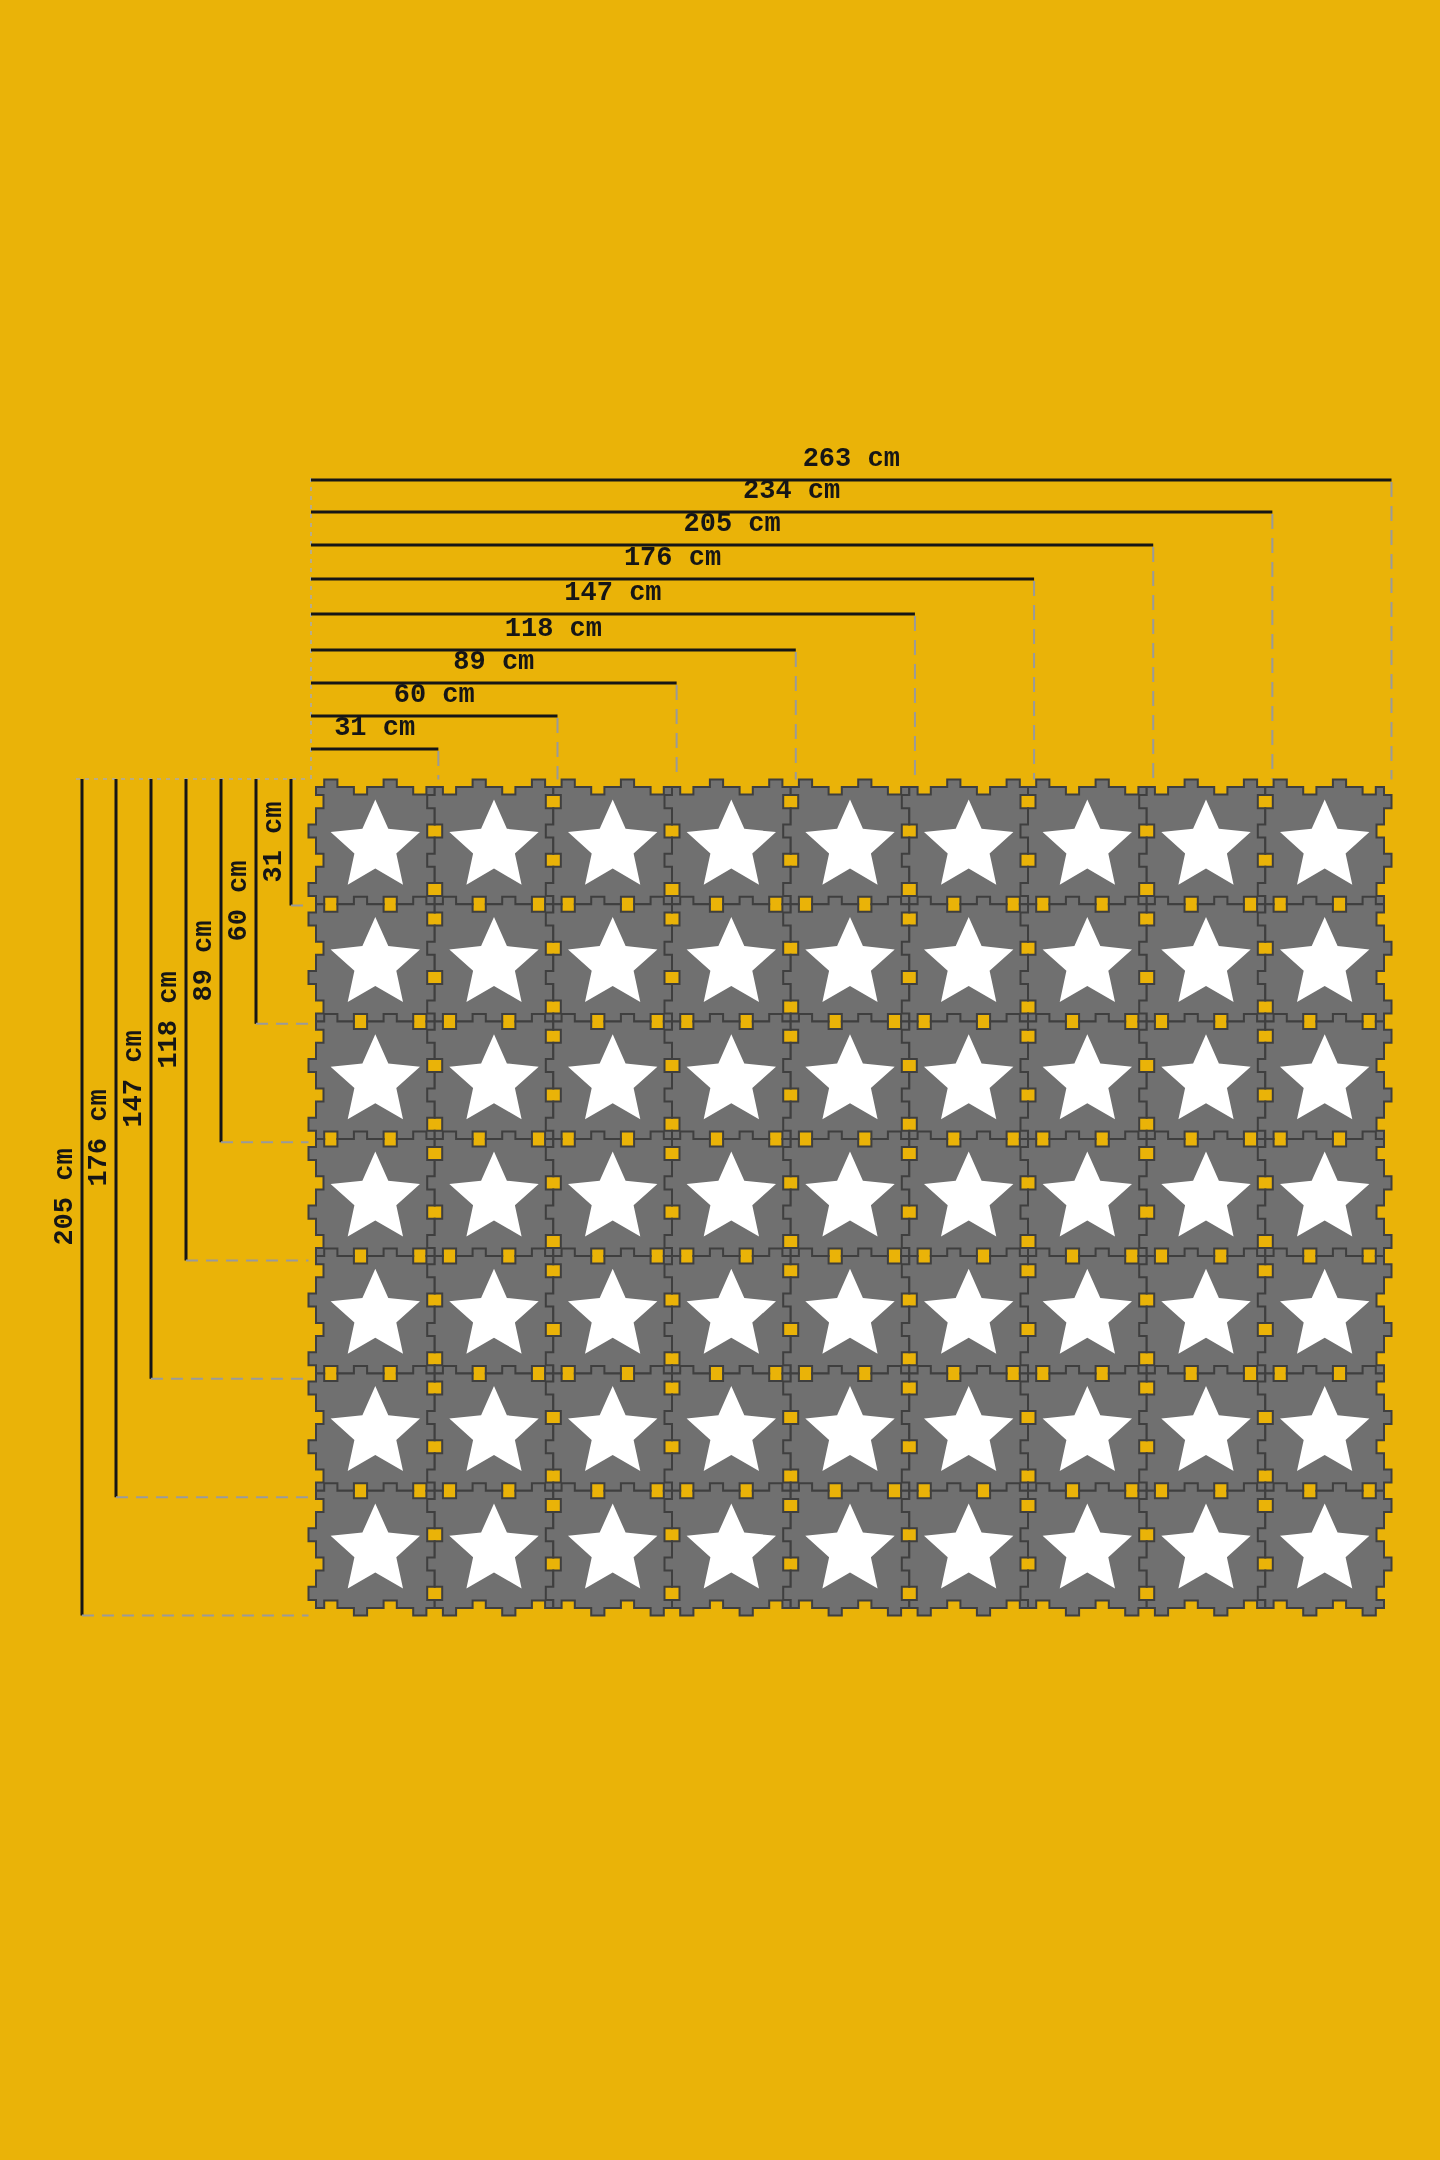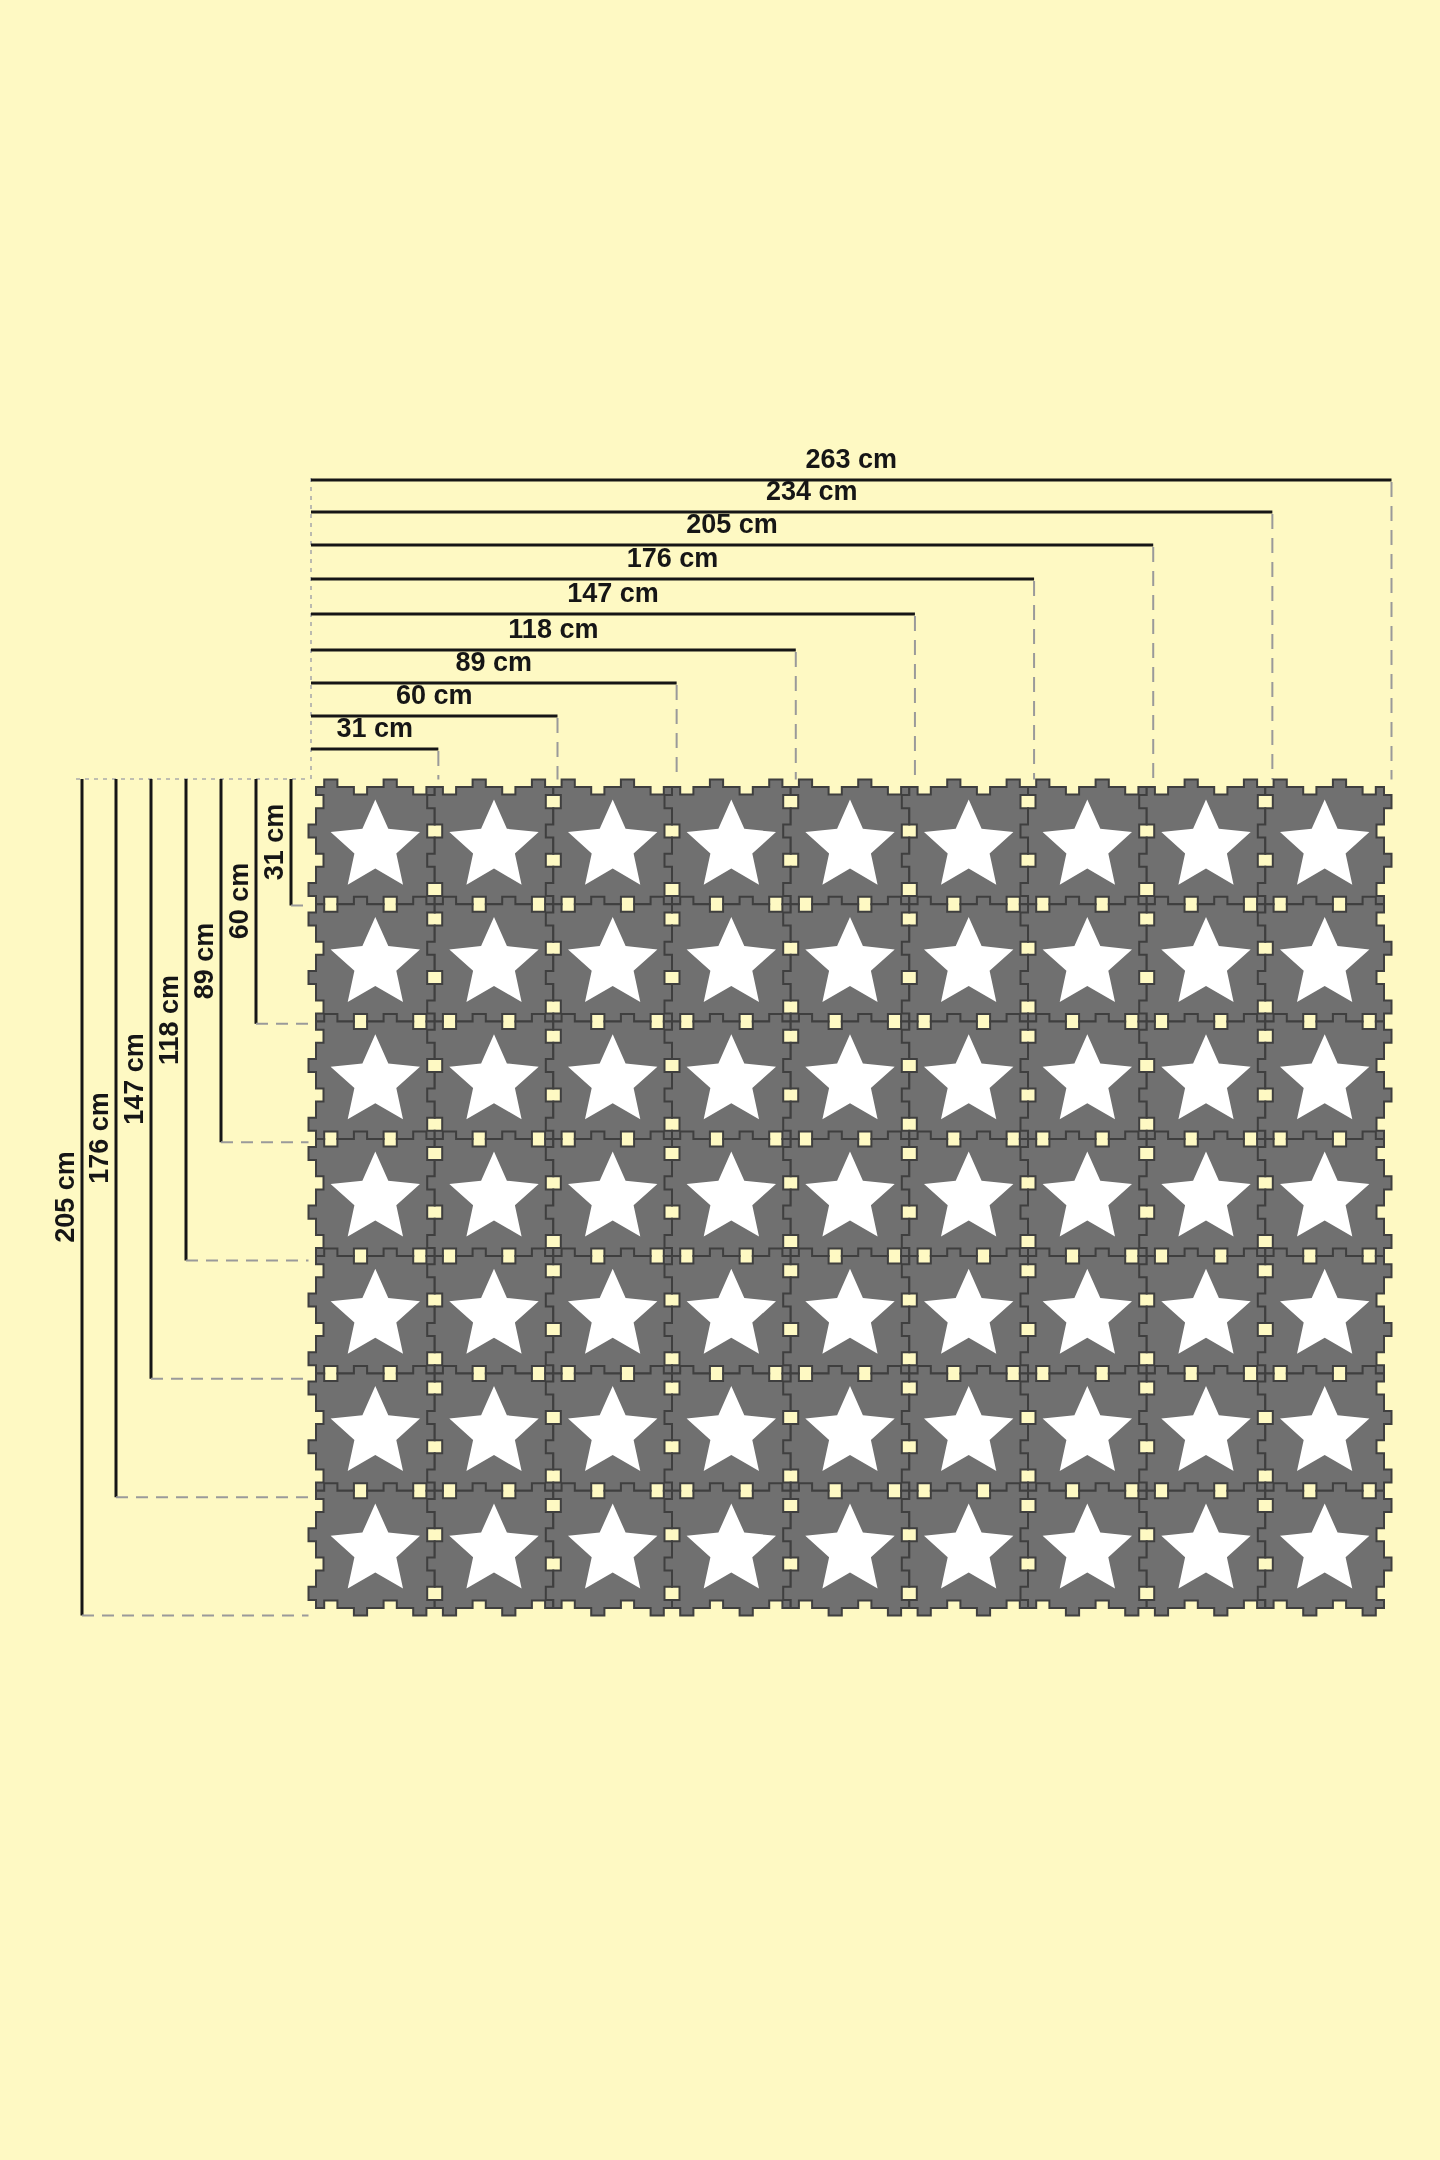--- a/index.html
+++ b/index.html
@@ -1,17 +1,17 @@
 <!DOCTYPE html>
 <html><head>
 <meta charset="utf-8">
 <style>
   html,body{margin:0;padding:0;background:#ffffff;}
-  .page{position:relative;width:1440px;height:2160px;background:#fef9c3;
-        font-family:Liberation Sans, sans-serif;overflow:hidden;}
+  .page{position:relative;width:1440px;height:2160px;background:#eab308;
+        font-family:Liberation Mono, monospace;overflow:hidden;}
   #diagram-svg{position:absolute;left:0;top:0;}
   .dim-label{position:absolute;font-weight:700;font-size:27px;line-height:1;
              color:#161616;white-space:nowrap;}
   .dim-label.top{transform:translateX(-50%);}
   .dim-label.left{transform:translate(-50%,-50%) rotate(-90deg);}
 </style>
 </head>
 <body>
 
 <div class="page">
@@ -172,21 +172,21 @@
       <path d="M968.7 1503.4L981.6 1532.6L1013.4 1535.8L989.6 1557.2L996.3 1588.4L968.7 1572.4L941.0 1588.4L947.7 1557.2L924.0 1535.8L955.7 1532.6Z" fill="#ffffff"></path>
       <path d="M1028.0 1490.7L1036.2 1490.7L1036.2 1483.2L1049.4 1483.2L1049.4 1490.7L1065.9 1490.7L1065.9 1498.2L1079.1 1498.2L1079.1 1490.7L1095.6 1490.7L1095.6 1483.2L1108.8 1483.2L1108.8 1490.7L1125.2 1490.7L1125.2 1498.2L1138.4 1498.2L1138.4 1490.7L1146.7 1490.7L1146.7 1498.9L1154.2 1498.9L1154.2 1511.9L1146.7 1511.9L1146.7 1528.2L1139.2 1528.2L1139.2 1541.2L1146.7 1541.2L1146.7 1557.5L1154.2 1557.5L1154.2 1570.5L1146.7 1570.5L1146.7 1586.8L1139.2 1586.8L1139.2 1599.9L1146.7 1599.9L1146.7 1608.0L1138.4 1608.0L1138.4 1615.5L1125.2 1615.5L1125.2 1608.0L1108.8 1608.0L1108.8 1600.5L1095.6 1600.5L1095.6 1608.0L1079.1 1608.0L1079.1 1615.5L1065.9 1615.5L1065.9 1608.0L1049.4 1608.0L1049.4 1600.5L1036.2 1600.5L1036.2 1608.0L1028.0 1608.0L1028.0 1599.9L1020.5 1599.9L1020.5 1586.8L1028.0 1586.8L1028.0 1570.5L1035.5 1570.5L1035.5 1557.5L1028.0 1557.5L1028.0 1541.2L1020.5 1541.2L1020.5 1528.2L1028.0 1528.2L1028.0 1511.9L1035.5 1511.9L1035.5 1498.9L1028.0 1498.9L1028.0 1490.7Z" fill="#707070" stroke="#3f3f3f" stroke-width="2" stroke-linejoin="miter"></path>
       <path d="M1087.3 1503.4L1100.3 1532.6L1132.0 1535.8L1108.3 1557.2L1115.0 1588.4L1087.3 1572.4L1059.7 1588.4L1066.4 1557.2L1042.6 1535.8L1074.4 1532.6Z" fill="#ffffff"></path>
       <path d="M1146.7 1490.7L1154.9 1490.7L1154.9 1498.2L1168.1 1498.2L1168.1 1490.7L1184.6 1490.7L1184.6 1483.2L1197.8 1483.2L1197.8 1490.7L1214.2 1490.7L1214.2 1498.2L1227.4 1498.2L1227.4 1490.7L1243.9 1490.7L1243.9 1483.2L1257.1 1483.2L1257.1 1490.7L1265.3 1490.7L1265.3 1498.9L1257.8 1498.9L1257.8 1511.9L1265.3 1511.9L1265.3 1528.2L1272.8 1528.2L1272.8 1541.2L1265.3 1541.2L1265.3 1557.5L1257.8 1557.5L1257.8 1570.5L1265.3 1570.5L1265.3 1586.8L1272.8 1586.8L1272.8 1599.9L1265.3 1599.9L1265.3 1608.0L1257.1 1608.0L1257.1 1600.5L1243.9 1600.5L1243.9 1608.0L1227.4 1608.0L1227.4 1615.5L1214.2 1615.5L1214.2 1608.0L1197.8 1608.0L1197.8 1600.5L1184.6 1600.5L1184.6 1608.0L1168.1 1608.0L1168.1 1615.5L1154.9 1615.5L1154.9 1608.0L1146.7 1608.0L1146.7 1599.9L1154.2 1599.9L1154.2 1586.8L1146.7 1586.8L1146.7 1570.5L1139.2 1570.5L1139.2 1557.5L1146.7 1557.5L1146.7 1541.2L1154.2 1541.2L1154.2 1528.2L1146.7 1528.2L1146.7 1511.9L1139.2 1511.9L1139.2 1498.9L1146.7 1498.9L1146.7 1490.7Z" fill="#707070" stroke="#3f3f3f" stroke-width="2" stroke-linejoin="miter"></path>
       <path d="M1206.0 1503.4L1218.9 1532.6L1250.7 1535.8L1226.9 1557.2L1233.6 1588.4L1206.0 1572.4L1178.4 1588.4L1185.1 1557.2L1161.3 1535.8L1193.1 1532.6Z" fill="#ffffff"></path>
       <path d="M1265.3 1490.7L1273.6 1490.7L1273.6 1483.2L1286.8 1483.2L1286.8 1490.7L1303.2 1490.7L1303.2 1498.2L1316.4 1498.2L1316.4 1490.7L1332.9 1490.7L1332.9 1483.2L1346.1 1483.2L1346.1 1490.7L1362.6 1490.7L1362.6 1498.2L1375.8 1498.2L1375.8 1490.7L1384.0 1490.7L1384.0 1498.9L1391.5 1498.9L1391.5 1511.9L1384.0 1511.9L1384.0 1528.2L1376.5 1528.2L1376.5 1541.2L1384.0 1541.2L1384.0 1557.5L1391.5 1557.5L1391.5 1570.5L1384.0 1570.5L1384.0 1586.8L1376.5 1586.8L1376.5 1599.9L1384.0 1599.9L1384.0 1608.0L1375.8 1608.0L1375.8 1615.5L1362.6 1615.5L1362.6 1608.0L1346.1 1608.0L1346.1 1600.5L1332.9 1600.5L1332.9 1608.0L1316.4 1608.0L1316.4 1615.5L1303.2 1615.5L1303.2 1608.0L1286.8 1608.0L1286.8 1600.5L1273.6 1600.5L1273.6 1608.0L1265.3 1608.0L1265.3 1599.9L1257.8 1599.9L1257.8 1586.8L1265.3 1586.8L1265.3 1570.5L1272.8 1570.5L1272.8 1557.5L1265.3 1557.5L1265.3 1541.2L1257.8 1541.2L1257.8 1528.2L1265.3 1528.2L1265.3 1511.9L1272.8 1511.9L1272.8 1498.9L1265.3 1498.9L1265.3 1490.7Z" fill="#707070" stroke="#3f3f3f" stroke-width="2" stroke-linejoin="miter"></path>
       <path d="M1324.7 1503.4L1337.6 1532.6L1369.4 1535.8L1345.6 1557.2L1352.3 1588.4L1324.7 1572.4L1297.0 1588.4L1303.7 1557.2L1280.0 1535.8L1311.7 1532.6Z" fill="#ffffff"></path>
     </svg>
   <div id="labels">
       <div class="dim-label top" style="left: 851.25px; top: 446px;">263 cm</div>
-      <div class="dim-label top" style="left: 791.679px; top: 478px; margin-left: 20px;">234 cm</div>
+      <div class="dim-label top" style="left: 791.679px; top: 478px;">234 cm</div>
       <div class="dim-label top" style="left: 732.107px; top: 511px;">205 cm</div>
       <div class="dim-label top" style="left: 672.536px; top: 545px;">176 cm</div>
       <div class="dim-label top" style="left: 612.965px; top: 580px;">147 cm</div>
       <div class="dim-label top" style="left: 553.394px; top: 616px;">118 cm</div>
       <div class="dim-label top" style="left: 493.822px; top: 649px;">89 cm</div>
       <div class="dim-label top" style="left: 434.251px; top: 682px;">60 cm</div>
       <div class="dim-label top" style="left: 374.68px; top: 715px;">31 cm</div>
       <div class="dim-label left" style="left: 65px; top: 1197.25px;">205 cm</div>
       <div class="dim-label left" style="left: 99px; top: 1138.08px;">176 cm</div>
       <div class="dim-label left" style="left: 134px; top: 1078.92px;">147 cm</div>

